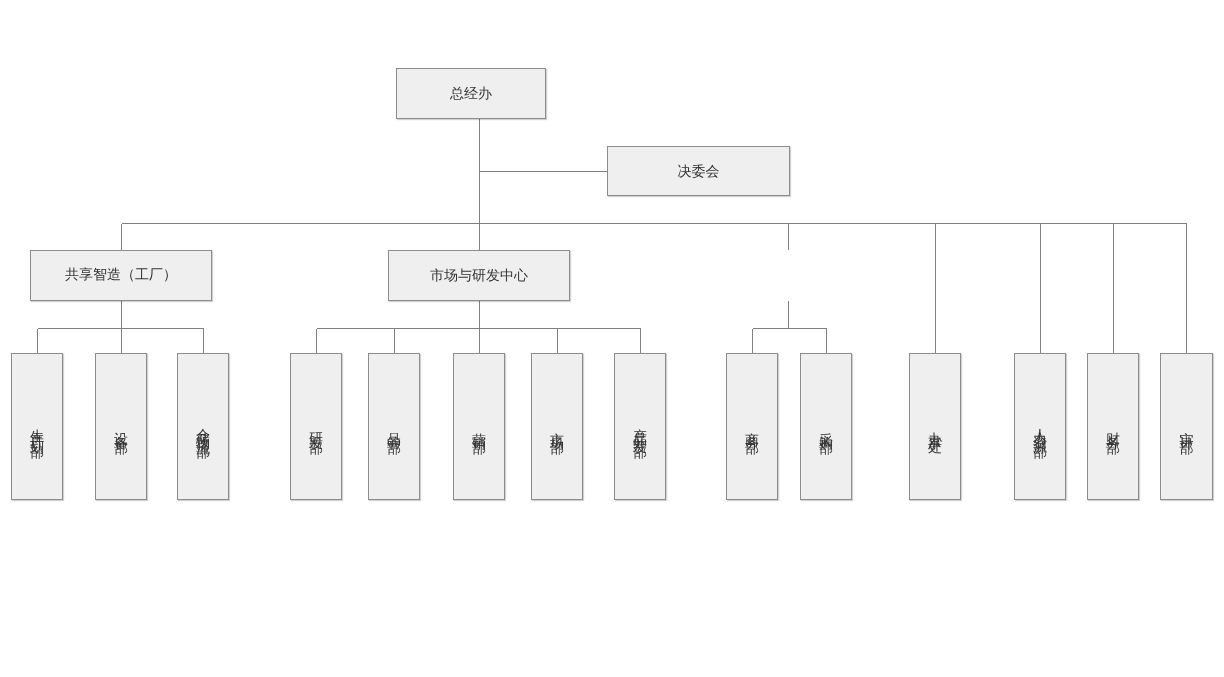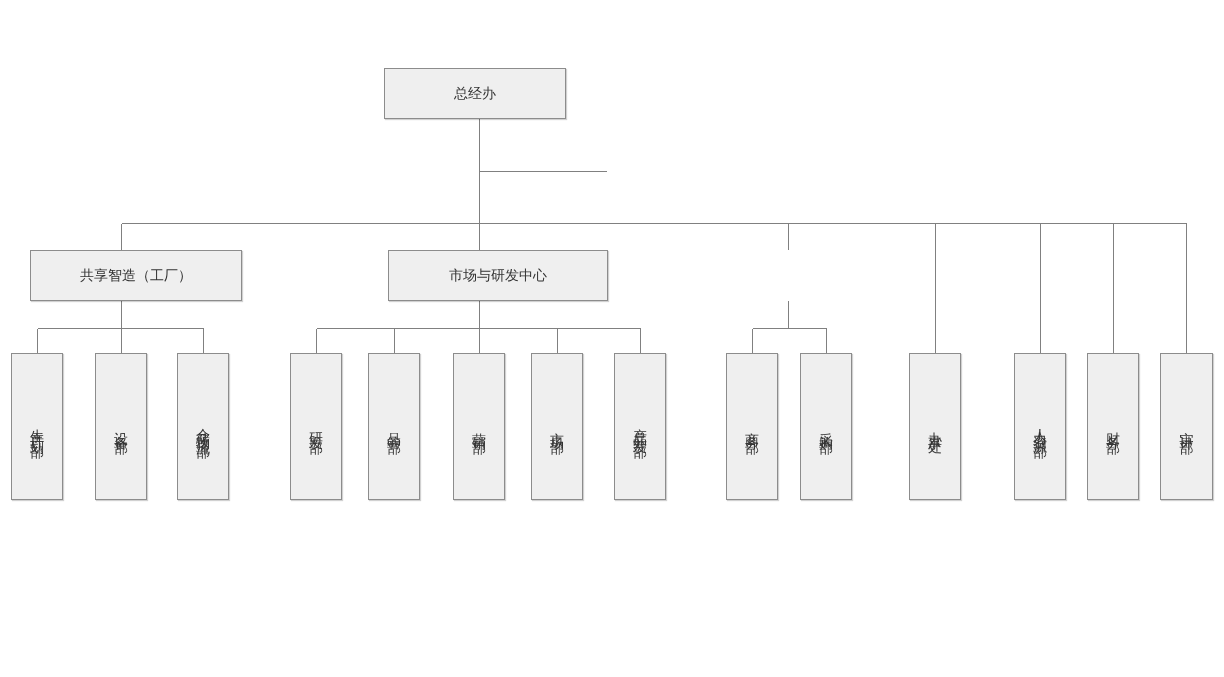--- a/index.html
+++ b/index.html
@@ -71,29 +71,32 @@
              M394.5 328.5 L394.5 353
              M479.5 328.5 L479.5 353
              M557.5 328.5 L557.5 353
              M640.5 328.5 L640.5 353
              M788.5 301 L788.5 328.5
              M752.5 328.5 L826.5 328.5
              M752.5 328.5 L752.5 353
              M826.5 328.5 L826.5 353" fill="none" stroke="#808080" stroke-width="1" shape-rendering="crispEdges"></path>
   </svg>
 
-  <div class="node hnode" style="left:384px; top:68px; width:182px; height:51px;">
+  <div class="node hnode" style="left:396px; top:68px; width:150px; height:51px;">
     <span>总经办</span>
   </div>
 
+  <div class="node hnode" style="left:607px; top:146px; width:183px; height:50px;">
+    <span>决委会</span>
+  </div>
 
-  <div class="node hnode" style="left:30px; top:250px; width:212px; height:51px;">
+  <div class="node hnode" style="left:30px; top:250px; width:182px; height:51px;font-family:Liberation Mono, monospace;">
     <span>共享智造（工厂）</span>
   </div>
-  <div class="node hnode" style="left:388px; top:250px; width:220px; height:51px;">
+  <div class="node hnode" style="left:388px; top:250px; width:182px; height:51px;">
     <span>市场与研发中心</span>
   </div>
 
   <div class="node vnode" style="left:11px; top:353px; width:52px; height:147px;">
     <span class="vlabel">生产计划部</span>
   </div>
   <div class="node vnode" style="left:95px; top:353px; width:52px; height:147px;">
     <span class="vlabel">设备部</span>
   </div>
   <div class="node vnode" style="left:177px; top:353px; width:52px; height:147px;">

